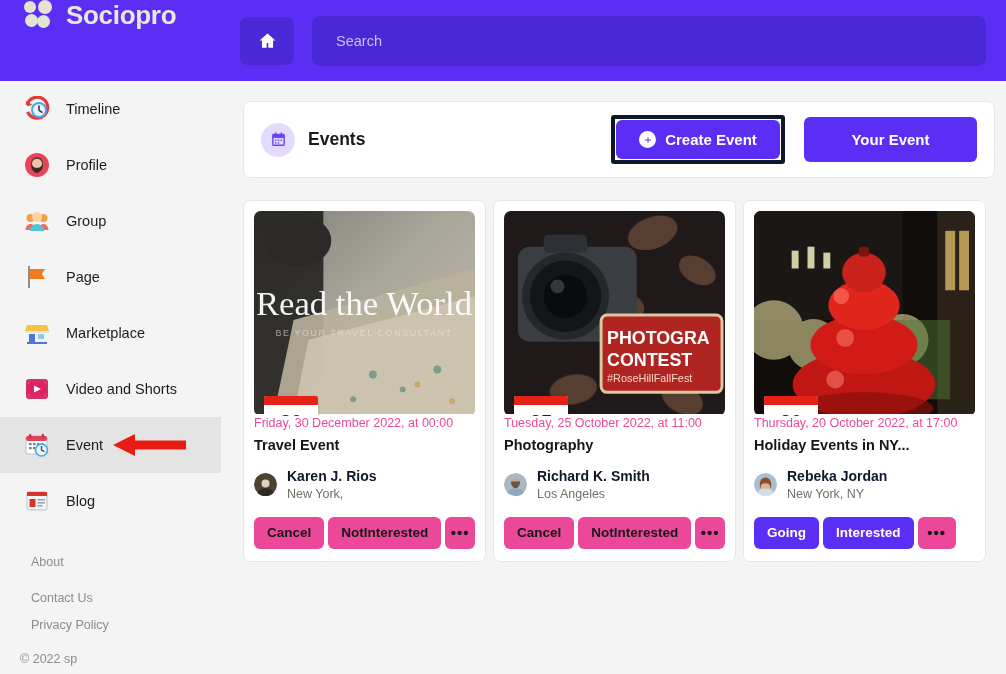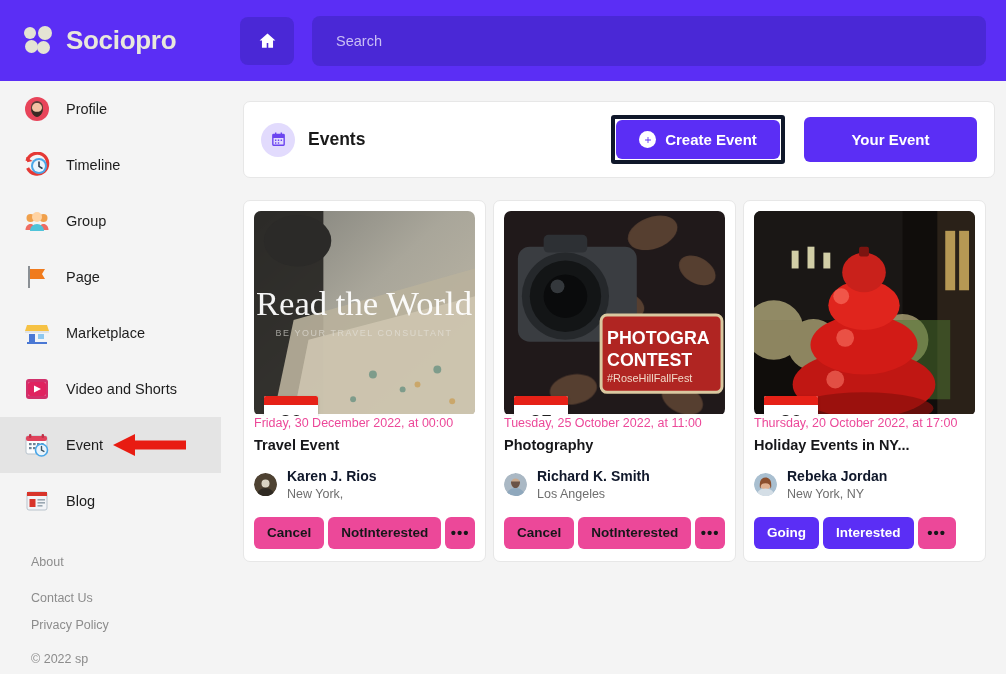--- a/index.html
+++ b/index.html
@@ -12,21 +12,21 @@
 
   
   .header {
     position: absolute; top: 0; left: 0;
     width: 1006px; height: 81px;
     background: #5b2ef5;
     display: flex; align-items: center;
   }
   .brand {
     width: 236px; height: 81px;
-    display: flex; align-items: center; padding-left: 24px;
+    display: flex; padding-left: 24px;
     gap: 10px;
   }
   .brand-logo { width: 32px; height: 30px; position: relative; flex: none; }
   .brand-logo i {
     position: absolute; border-radius: 50%;
     background: #e4e4d4; display: block;
   }
   .brand-logo i.a { width: 12px; height: 12px; left: 0;  top: 1px; }
   .brand-logo i.b { width: 14px; height: 14px; left: 14px; top: 0px; }
   .brand-logo i.c { width: 13px; height: 13px; left: 1px;  top: 14px; }
@@ -68,21 +68,21 @@
 
   .arrow { position: absolute; left: 113px; top: 50%; transform: translateY(-50%);
            width: 73px; height: 22px; }
 
   .footlinks {
     margin-top: 26px; padding-left: 31px;
     display: flex; flex-direction: column; gap: 13px;
   }
   .footrow { display: flex; gap: 22px; flex-direction: column; }
   .footlinks a { color: #8c8c8c; font-size: 12.5px; text-decoration: none; cursor: pointer; }
-  .copyright { margin-top: 20px; padding-left: 31px; color: #8c8c8c; font-size: 12.5px; }
+  .copyright { margin-top: 20px; padding-left: 20px; color: #8c8c8c; font-size: 12.5px; }
 
   
   .main { position: absolute; top: 81px; left: 221px; width: 785px; height: 593px; }
 
   .panel {
     position: absolute; left: 22px; top: 20px;
     width: 752px; height: 77px;
     background: #fff; border: 1px solid #e7e7e7; border-radius: 7px;
     display: flex; align-items: center; padding: 0 17px;
   }
@@ -177,40 +177,40 @@
       </svg>
   </div>
   <input class="searchbar" placeholder="Search" style="">
 </div>
 
 <div class="sidebar">
 
   <div class="nav-item">
     <span class="nav-ico">
       <svg viewBox="0 0 26 26" width="26" height="26">
-        <circle cx="13" cy="13" r="12" fill="#e8445a"></circle>
-        <path d="M13 5a6 6 0 0 1 6 6v3a6 6 0 0 1-12 0v-3a6 6 0 0 1 6-6z" fill="#5b4038"></path>
-        <path d="M8 12c1 4 3 6 5 6s4-2 5-6c0-3-2-5-5-5s-5 2-5 5z" fill="#f3c3a4"></path>
-        <path d="M7.5 13c0 4 2.6 8 5.5 8s5.5-4 5.5-8c-1.6 2.2-3.4 2.8-5.5 2.8S9 15.2 7.5 13z" fill="#3b2a24"></path>
-      </svg>
-    </span>
-    <span class="nav-label">Profile</span>
-  </div>
-
-  <div class="nav-item">
-    <span class="nav-ico">
-      <svg viewBox="0 0 26 26" width="26" height="26">
         <path d="M3 9a10.5 10.5 0 1 1 .6 7" fill="none" stroke="#e53935" stroke-width="3.2"></path>
         <path d="M2 5l1.3 5.2L8.6 9z" fill="#e53935"></path>
         <circle cx="15" cy="14" r="8" fill="#4aa7e8"></circle>
         <circle cx="15" cy="14" r="6" fill="#eaf4fc"></circle>
         <path d="M15 10v4.4l3 1.8" stroke="#2d3f50" stroke-width="1.6" fill="none" stroke-linecap="round"></path>
       </svg>
     </span>
     <span class="nav-label">Timeline</span>
+  </div>
+
+  <div class="nav-item">
+    <span class="nav-ico">
+      <svg viewBox="0 0 26 26" width="26" height="26">
+        <circle cx="13" cy="13" r="12" fill="#e8445a"></circle>
+        <path d="M13 5a6 6 0 0 1 6 6v3a6 6 0 0 1-12 0v-3a6 6 0 0 1 6-6z" fill="#5b4038"></path>
+        <path d="M8 12c1 4 3 6 5 6s4-2 5-6c0-3-2-5-5-5s-5 2-5 5z" fill="#f3c3a4"></path>
+        <path d="M7.5 13c0 4 2.6 8 5.5 8s5.5-4 5.5-8c-1.6 2.2-3.4 2.8-5.5 2.8S9 15.2 7.5 13z" fill="#3b2a24"></path>
+      </svg>
+    </span>
+    <span class="nav-label">Profile</span>
   </div>
 
   <div class="nav-item">
     <span class="nav-ico">
       <svg viewBox="0 0 26 26" width="26" height="26">
         <circle cx="6.5" cy="10" r="4" fill="#f0a04b"></circle>
         <path d="M1.5 22c0-3.4 2.3-6 5-6s5 2.6 5 6z" fill="#ef6c62"></path>
         <circle cx="19.5" cy="10" r="4" fill="#f0a04b"></circle>
         <path d="M14.5 22c0-3.4 2.3-6 5-6s5 2.6 5 6z" fill="#ef6c62"></path>
         <circle cx="13" cy="9" r="5" fill="#ffd3a3"></circle>

